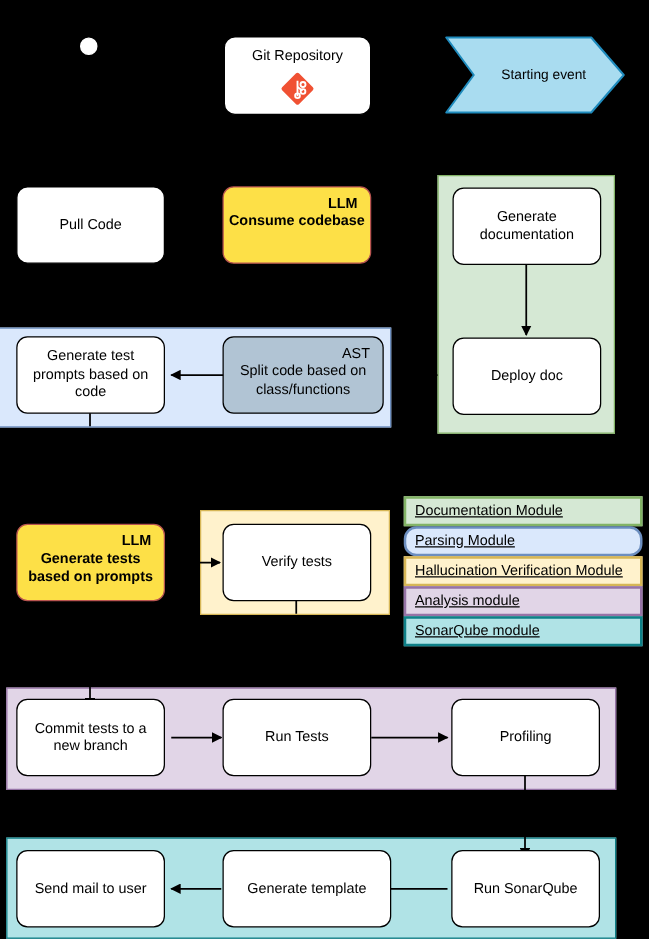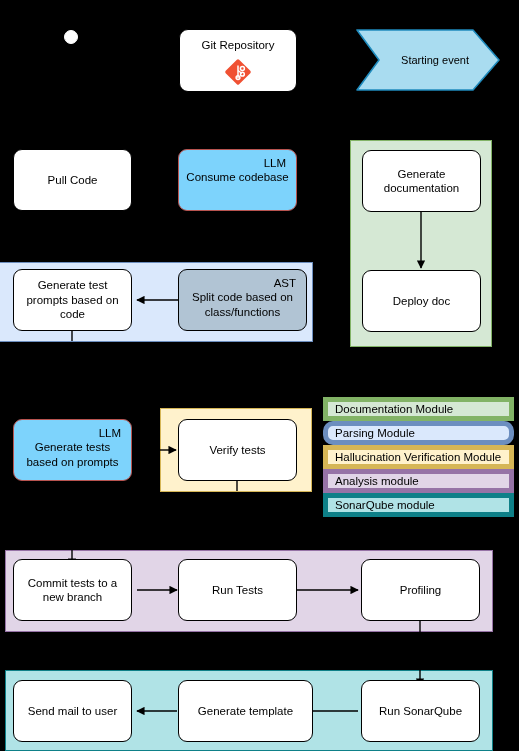--- a/index.html
+++ b/index.html
@@ -41,24 +41,25 @@
     flex-direction: column;
     align-items: center;
     justify-content: center;
     text-align: center;
     color: #000000;
     font-size: 11.5px;
     line-height: 1.25;
     padding: 2px 4px;
   }
   .node-llm {
-    background: #7dd3fc;
+    background: #fde047;
     border-color: #b85450;
     justify-content: flex-start;
     padding-top: 6px;
+    font-weight: bold;
   }
   .node-ast {
     background: #b1c4d4;
     border-color: #000000;
     justify-content: flex-start;
     padding-top: 6px;
   }
   .tag {
     width: 100%;
     text-align: right;
@@ -106,27 +107,28 @@
     align-items: center;
     justify-content: center;
     font-size: 11px;
     color: #000;
     padding-left: 14px;
     box-sizing: border-box;
   }
 
   
   .legend-row {
-    border: 5px solid #f97316;
+    border: 2px solid #f97316;
     display: flex;
     align-items: center;
     font-size: 11.5px;
     color: #000;
     padding-left: 7px;
     box-sizing: border-box;
+    text-decoration: underline;
   }
   .lg-doc      { background: #d5e8d4; border-color: #82b366; }
   .lg-parse    { background: #dae8fc; border-color: #6c8ebf; border-radius: 10px; }
   .lg-halluc   { background: #fff2cc; border-color: #d6b656; }
   .lg-analysis { background: #e1d5e7; border-color: #9673a6; }
   .lg-sonar    { background: #b0e3e6; border-color: #0e8088; }
 
   svg.edges {
     position: absolute;
     left: 0; top: 0;

